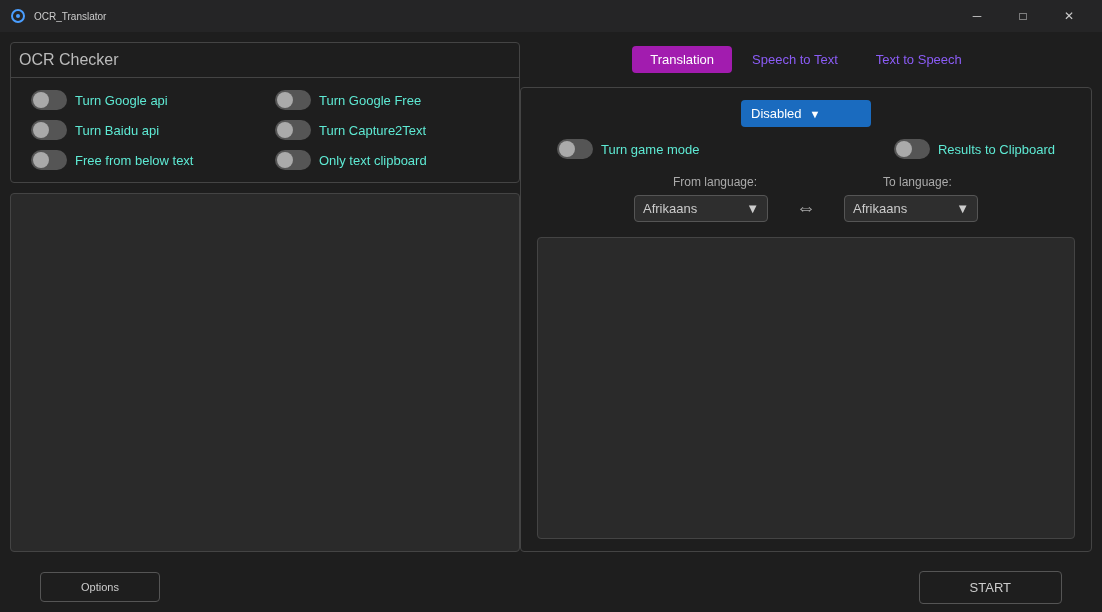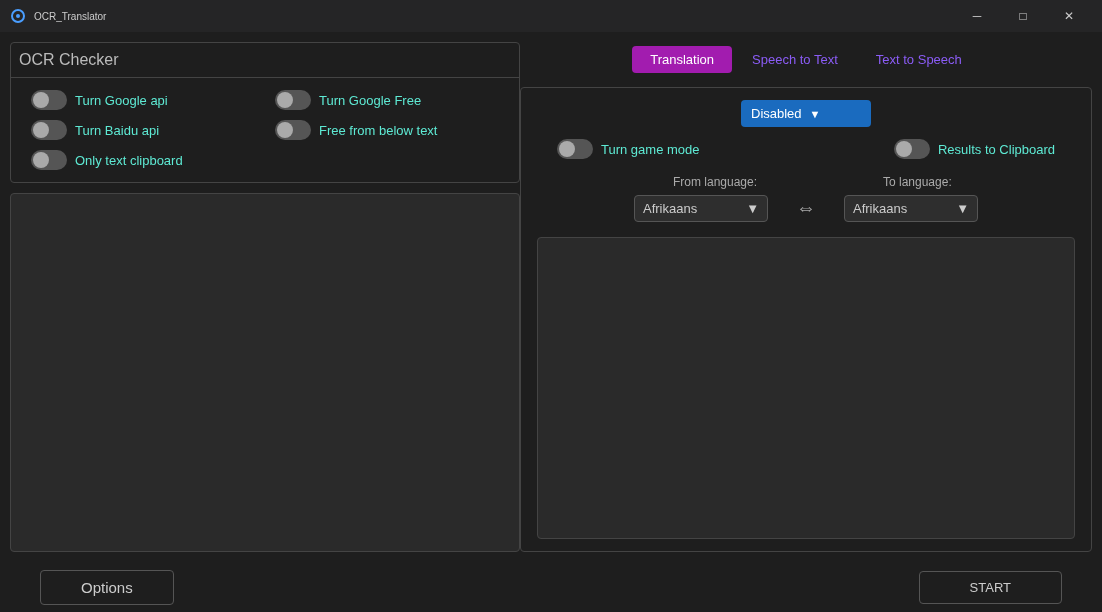--- a/index.html
+++ b/index.html
@@ -259,21 +259,21 @@
       padding: 0 40px;
       flex-shrink: 0;
     }
     .btn-options {
       background: transparent;
       border: 1px solid #555;
       color: #ccc;
       border-radius: 4px;
       padding: 8px 40px;
       cursor: pointer;
-      font-size: 15px;
+      font-size: 11px;
     }
     .btn-start {
       background: transparent;
       border: 1px solid #555;
       color: #ccc;
       border-radius: 4px;
       padding: 8px 50px;
       cursor: pointer;
       font-size: 13px;
     }
@@ -311,20 +311,24 @@
         <div class="toggle-row">
           <div class="toggle"></div>
           <span class="toggle-label">Turn Google Free</span>
         </div>
 
         <div class="toggle-row">
           <div class="toggle"></div>
           <span class="toggle-label">Turn Baidu api</span>
         </div>
 
+        <div class="toggle-row">
+          <div class="toggle"></div>
+          <span class="toggle-label">Turn Capture2Text</span>
+        </div>
 
         <div class="toggle-row">
           <div class="toggle"></div>
           <span class="toggle-label">Free from below text</span>
         </div>
 
         <div class="toggle-row">
           <div class="toggle"></div>
           <span class="toggle-label">Only text clipboard</span>
         </div>

